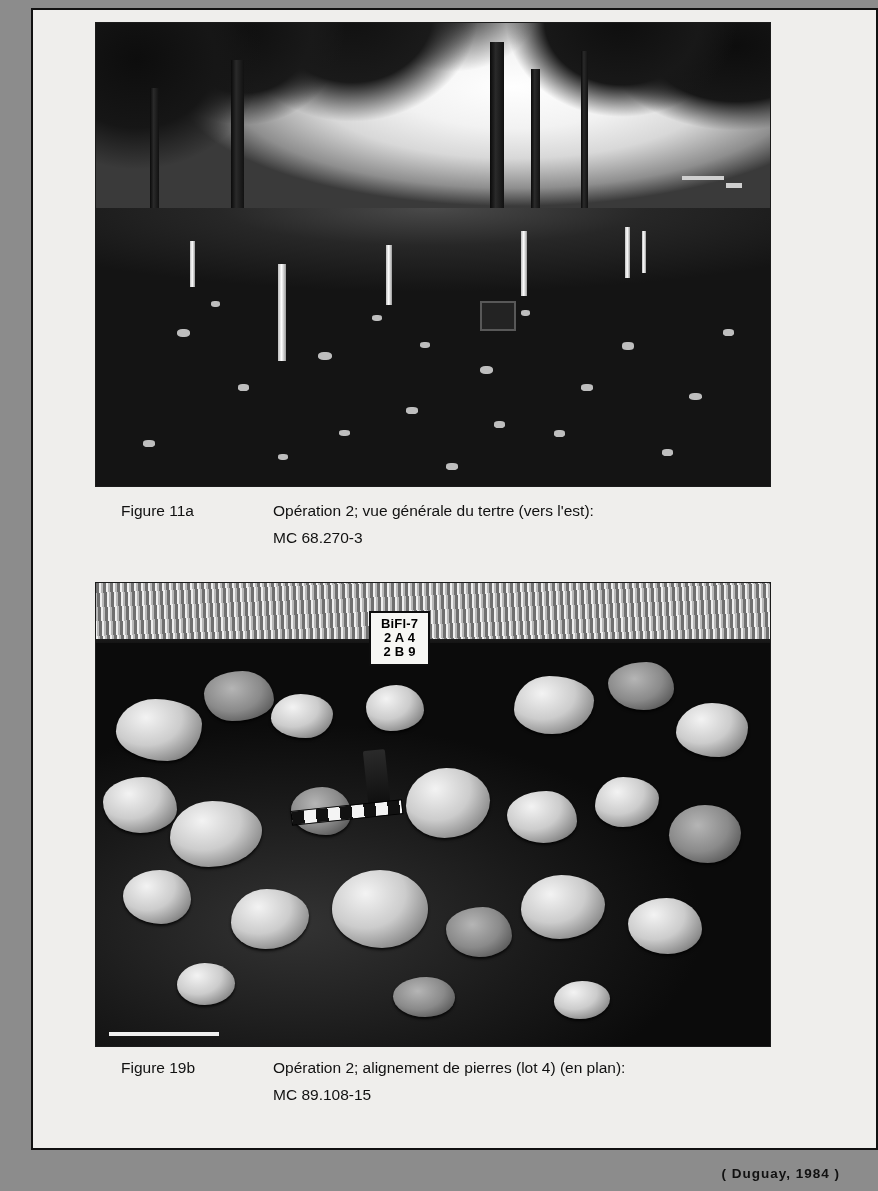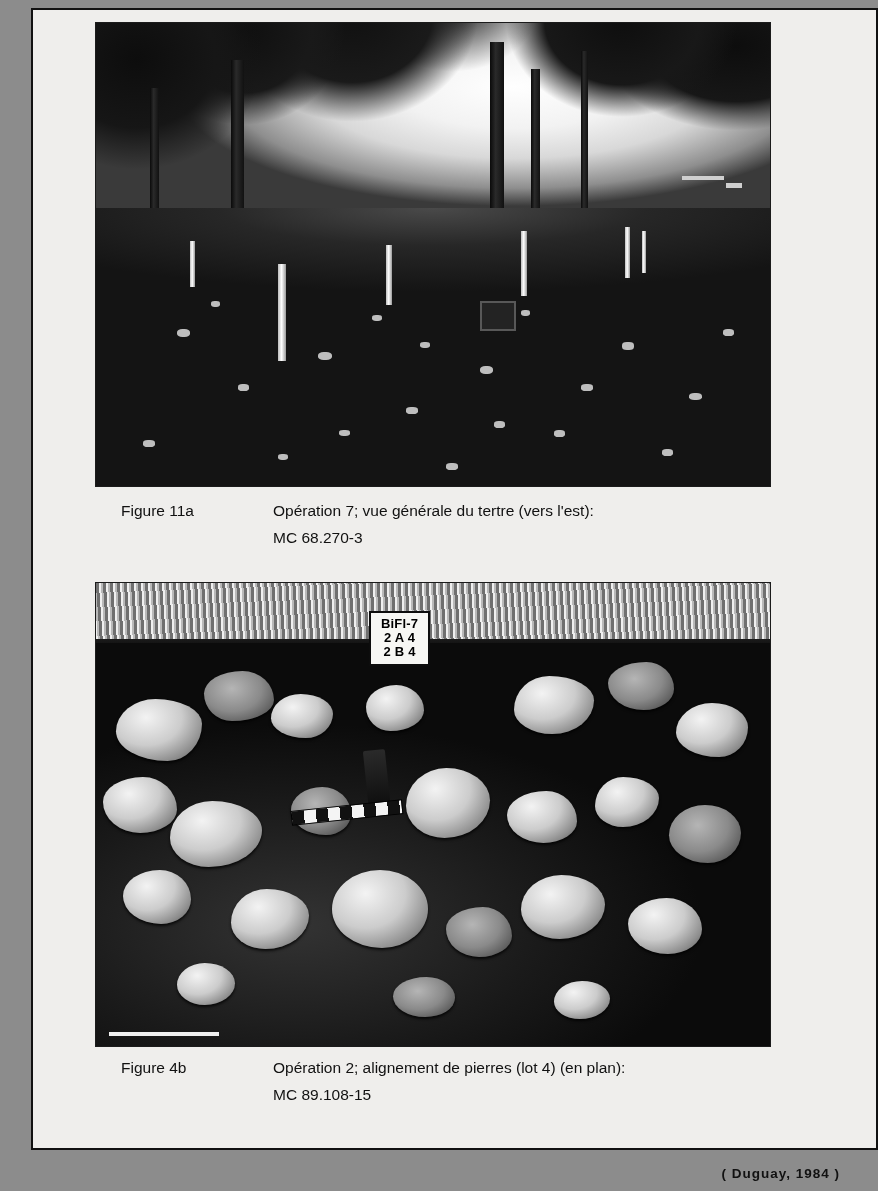--- a/index.html
+++ b/index.html
@@ -270,21 +270,21 @@
         <div class="leaf" style="left:84%;top:92%;width:11px;height:7px"></div>
         <div class="leaf" style="left:17%;top:60%;width:9px;height:6px"></div>
         <div class="leaf" style="left:93%;top:66%;width:11px;height:7px"></div>
         <div class="leaf" style="left:36%;top:88%;width:11px;height:6px"></div>
         <div class="leaf" style="left:48%;top:69%;width:10px;height:6px"></div>
         <div class="leaf" style="left:59%;top:86%;width:11px;height:7px"></div>
       </div>
 
       <div class="caption" style="left:88px;top:492px;width:690px">
         <span class="lbl">Figure 11a</span>
-        <span class="txt">Opération 7; vue générale du tertre (vers l'est):</span>
+        <span class="txt">Opération 2; vue générale du tertre (vers l'est):</span>
         <span class="ref">MC 68.270-3</span>
       </div>
     </div>
 
     <div class="figure-block" style="top:572px;height:560px">
 
       <div class="photo" id="photo-b">
         <div class="turf"></div>
         <div class="turf-edge"></div>
         <div class="soil"></div>
@@ -314,28 +314,28 @@
         <div class="stone" style="left:12%;top:82%;width:58px;height:42px;border-radius:48% 52% 52% 48%/52% 48% 52% 48%"></div>
         <div class="stone dark" style="left:44%;top:85%;width:62px;height:40px;border-radius:54% 46% 48% 52%/48% 52% 48% 52%"></div>
         <div class="stone" style="left:68%;top:86%;width:56px;height:38px;border-radius:50% 50% 54% 46%/54% 46% 54% 46%"></div>
 
         <div class="trowel" style="left:40%;top:36%;width:22px;height:62px"></div>
         <div class="scale-bar" style="left:29%;top:48%;width:110px;height:13px"></div>
 
         <div class="placard" style="left:40.5%;top:6%;">
           <div>BiFl-7</div>
           <div>2 A 4</div>
-          <div>2 B 4</div>
+          <div>2 B 9</div>
         </div>
 
         <div class="white-bar" style="left:2%;bottom:10px;width:110px"></div>
       </div>
 
       <div class="caption" style="left:88px;top:477px;width:690px">
-        <span class="lbl">Figure 4b</span>
+        <span class="lbl">Figure 19b</span>
         <span class="txt">Opération 2; alignement de pierres (lot 4)  (en plan):</span>
         <span class="ref">MC 89.108-15</span>
       </div>
     </div>
 
   </div>
 
   <div class="source">( Duguay, 1984 )</div>
 </div>
 

